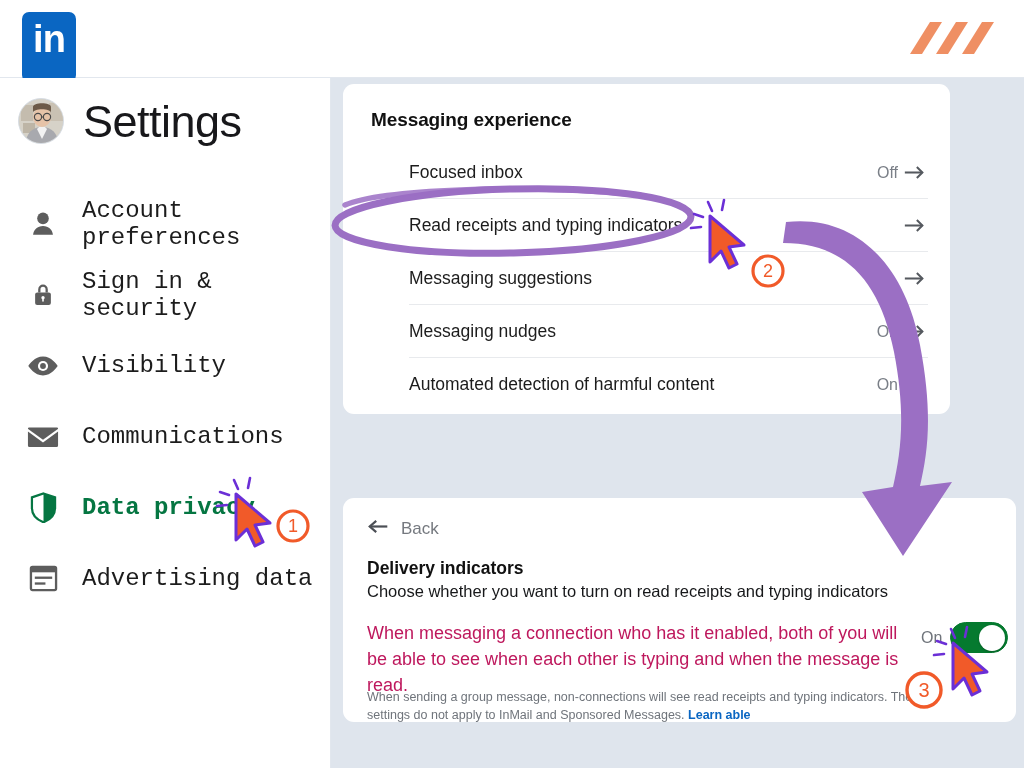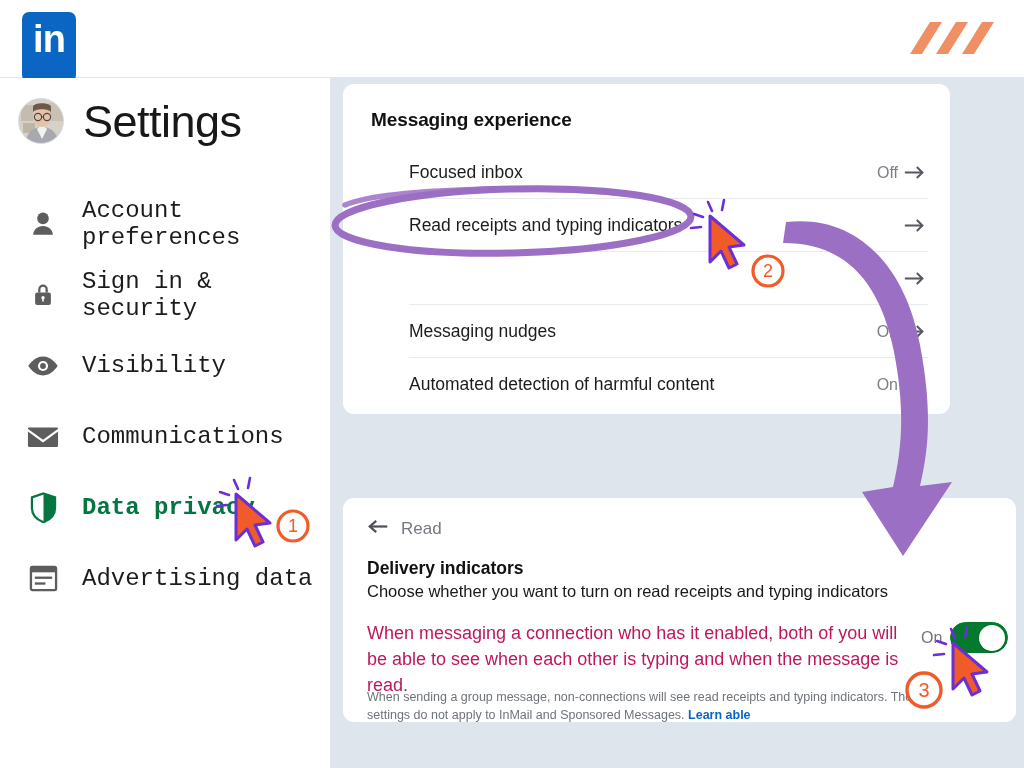--- a/index.html
+++ b/index.html
@@ -262,20 +262,21 @@
             <span class="row-arrow">
               <svg viewBox="0 0 26 18" width="24" height="17" fill="none" stroke="#55595f" stroke-width="2.2">
                 <line x1="2" y1="9" x2="21" y2="9"></line>
                   <polyline points="15,3 21,9 15,15"></polyline>
               </svg>
             </span>
           </span>
         </div>
 
         <div class="row">
+          <span class="row-label">Messaging suggestions</span>
           <span class="row-right">
             <span class="row-status"></span>
             <span class="row-arrow">
               <svg viewBox="0 0 26 18" width="24" height="17" fill="none" stroke="#55595f" stroke-width="2.2">
                 <line x1="2" y1="9" x2="21" y2="9"></line>
                   <polyline points="15,3 21,9 15,15"></polyline>
               </svg>
             </span>
           </span>
         </div>
@@ -310,21 +311,21 @@
     </div>
 
     <div class="card card-bottom">
       <div class="back-btn">
         <span>
           <svg viewBox="0 0 26 18" width="24" height="17" fill="none" stroke="#4b4f55" stroke-width="2.4">
             <line x1="3" y1="9" x2="22" y2="9"></line>
               <polyline points="10,3 3,9 10,15"></polyline>
           </svg>
         </span>
-        <span class="back-label">Read</span>
+        <span class="back-label">Back</span>
       </div>
 
       <div class="deliv-title">Delivery indicators</div>
       <div class="deliv-sub">Choose whether you want to turn on read receipts and typing indicators</div>
       <div class="deliv-body">When messaging a connection who has it enabled, both of you will be able to see when each other is typing and when the message is read.</div>
 
       <div class="deliv-fine">
         <span>When sending a group message, non-connections will see read receipts and typing indicators. These settings do not apply to InMail and Sponsored Messages.</span>
         <span class="learn-more">Learn able</span>
       </div>

